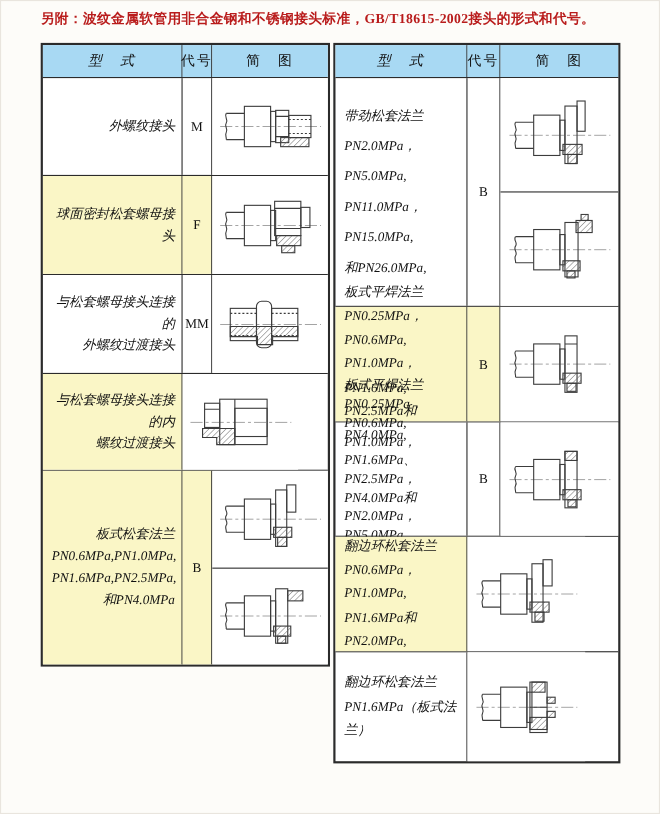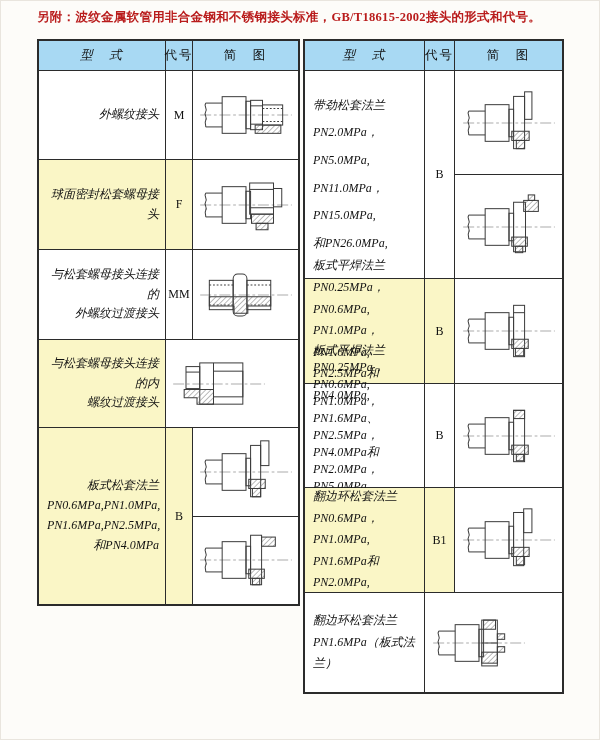--- a/index.html
+++ b/index.html
@@ -305,23 +305,20 @@
                 <rect x="60" y="56" width="8" height="7" fill="url(#hx)"></rect>
               </svg>
             </div>
           </div>
       </div>
 
       <div class="row hl" style="height:105px">
         <div class="c text lh-med"><span>翻边环松套法兰
 PN0.6MPa，PN1.0MPa,
 PN1.6MPa和PN2.0MPa,</span></div>
-        <div class="c code">
-            <span>B1</span>
-          </div>
         <div class="c diag">
             <div class="dwg">
               <svg viewBox="0 0 104 72" fill="none" stroke="#3c3c3c" stroke-width="1.1">
                 <line x1="2" y1="36" x2="102" y2="36" stroke="#9a9a9a" stroke-width="0.9" stroke-dasharray="12 3 3 3"></line>
                 <line x1="8" y1="23" x2="26" y2="23"></line>
                 <line x1="8" y1="49" x2="26" y2="49"></line>
                 <path d="M8,23c-2.5,3.5 2.5,6 0,9.5c-2.5,3.5 2.5,6 0,9.5c-1.5,2.5 0.5,4.5 0,7"></path>
                 <rect x="26" y="16" width="26" height="40"></rect>
                 <rect x="52" y="21" width="5" height="30"></rect>
                 <rect x="57" y="6" width="11" height="58"></rect>

